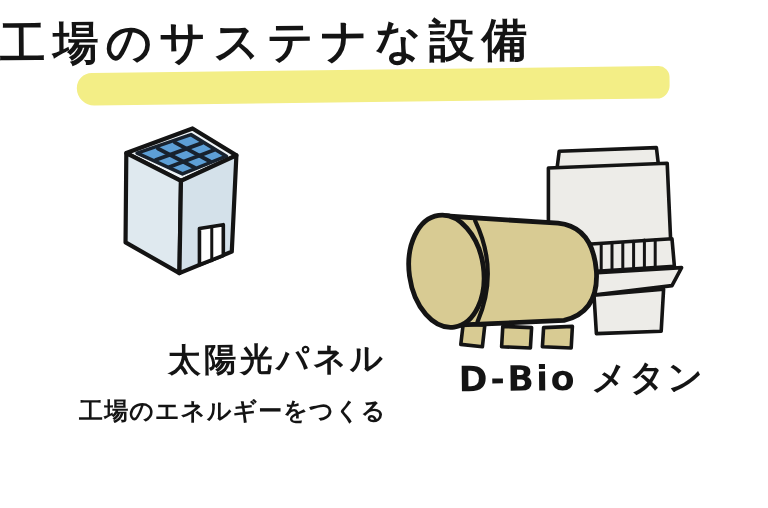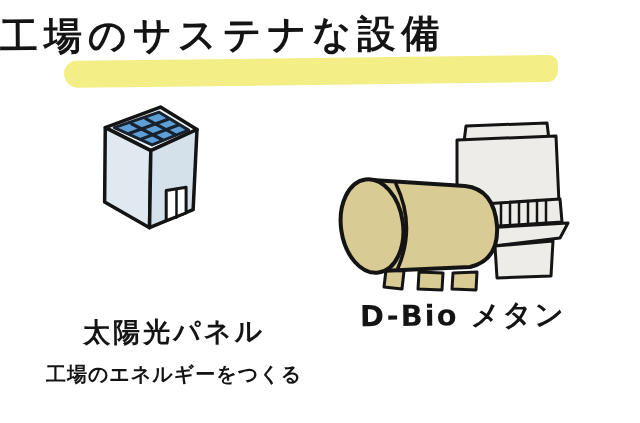--- a/index.html
+++ b/index.html
@@ -33,36 +33,36 @@
     transform: rotate(-0.4deg);
     white-space: nowrap;
   }
 
   
   .illus { display: block; }
   .illus * { vector-effect: non-scaling-stroke; }
 
   
   .caption-left {
-    left: 26px; top: 314px; width: 296px;
-    text-align: center;
+    left: 26px; top: 282px; width: 296px;
+    text-align: right;
   }
   .caption-left .item-name {
     font-size: 27px; font-weight: 700; letter-spacing: 3px;
     transform: rotate(-0.5deg);
     white-space: nowrap;
   }
   .caption-left .item-desc {
     margin-top: 11px;
     font-size: 20px; font-weight: 700; letter-spacing: 1px;
     white-space: nowrap;
   }
   .caption-right {
     left: 360px; top: 296px; width: 250px;
-    text-align: left;
+    text-align: center;
   }
   .caption-right .item-name {
     font-size: 29px; font-weight: 700; letter-spacing: 2px;
     transform: rotate(-0.6deg);
     white-space: nowrap;
   }
   .caption-right .item-desc1 {
     margin-top: 7px; margin-left: 14px;
     font-size: 19px; font-weight: 700; letter-spacing: 0.5px;
     white-space: nowrap;

